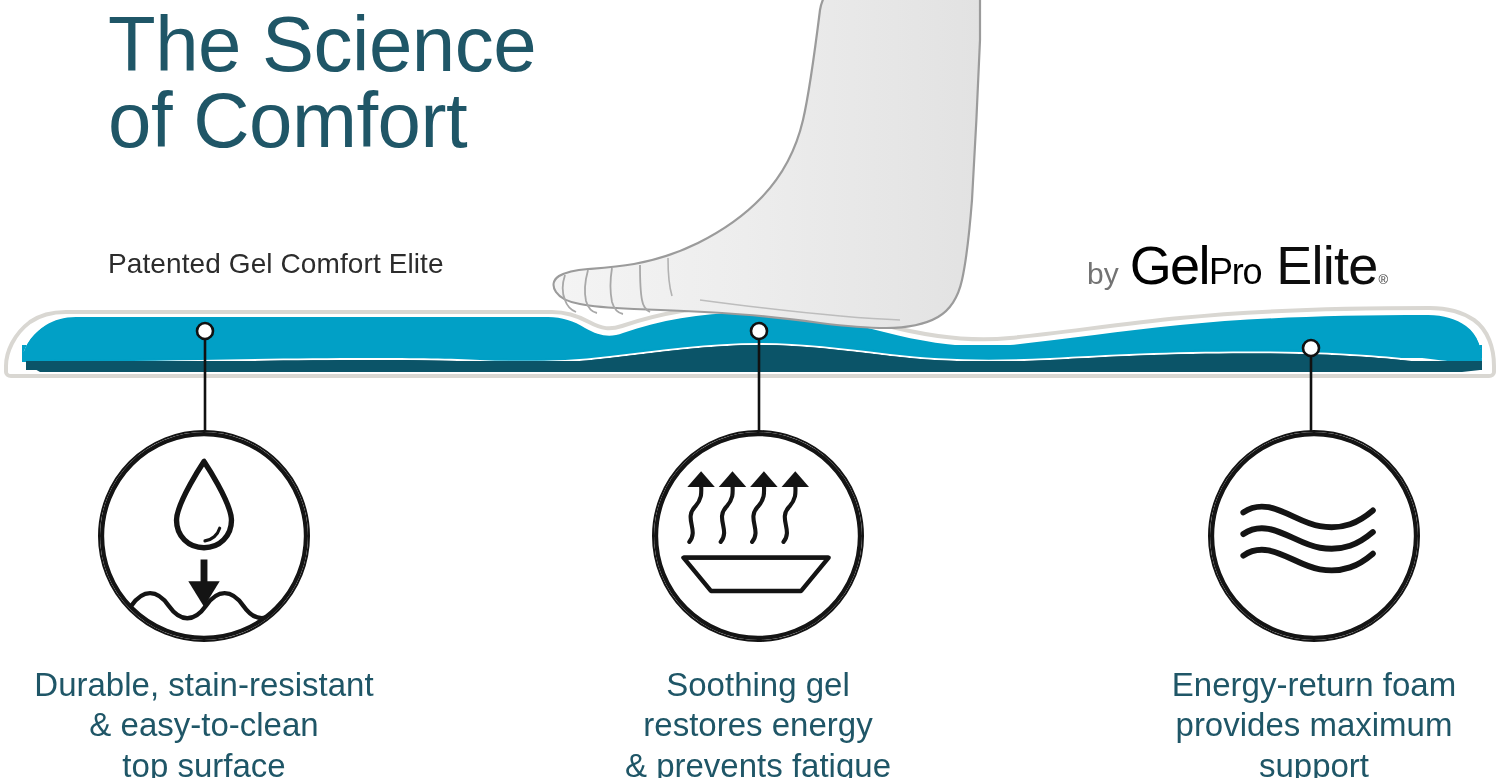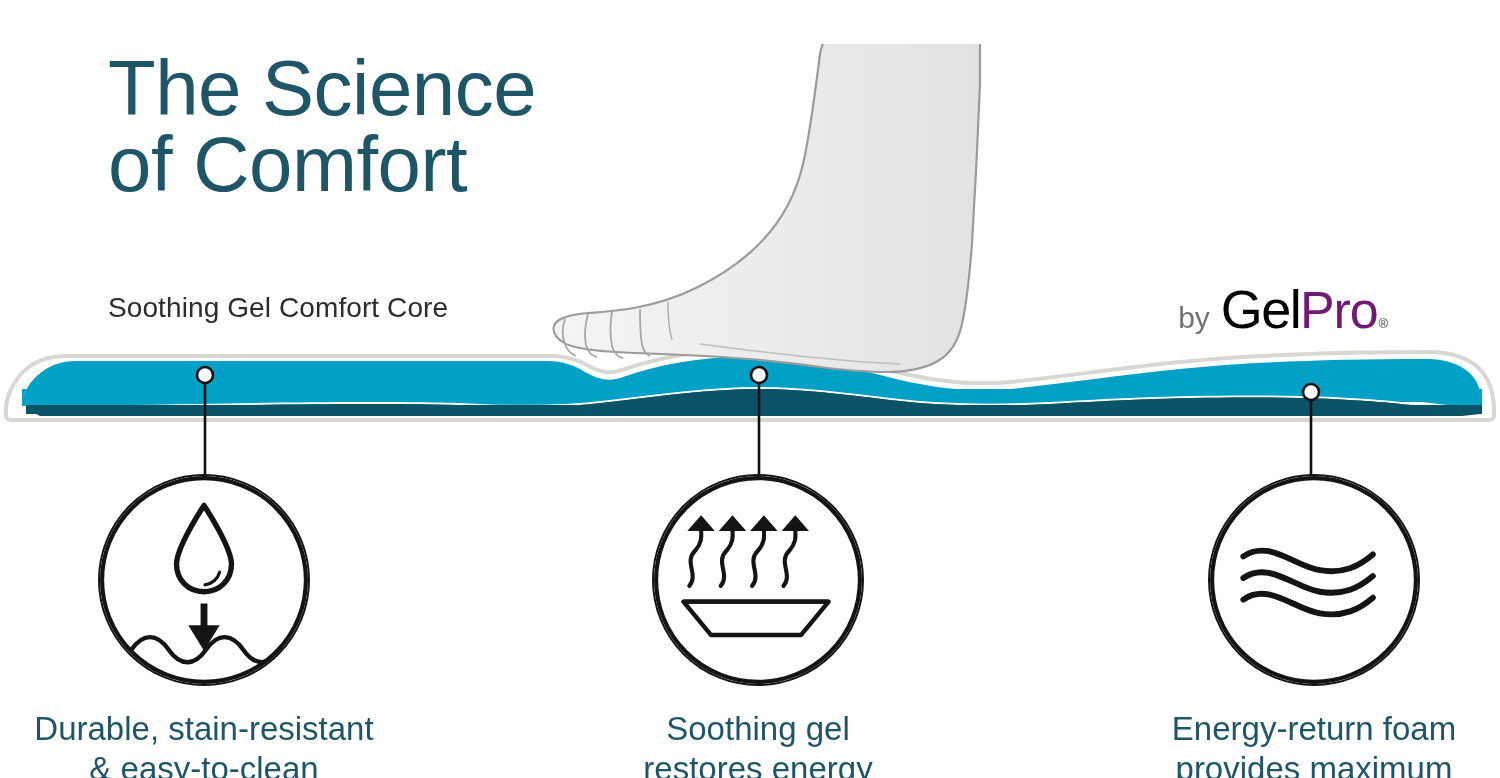--- a/index.html
+++ b/index.html
@@ -12,21 +12,20 @@
     height: 778px;
     overflow: hidden;
     font-family: "Liberation Sans", sans-serif;
     -webkit-font-smoothing: antialiased;
   }
   #infographic {
     position: relative;
     width: 1500px;
     height: 554px;
     background: #ffffff;
-    margin-top: 44px;
   }
 
   
   .headline {
     position: absolute;
     left: 108px;
     top: 6px;
     width: 620px;
     color: #1F5667;
     font-family: "Liberation Sans", sans-serif;
@@ -71,23 +70,23 @@
   .brand-gel {
     font-family: "Liberation Sans", sans-serif;
     font-weight: 400;
     font-size: 54px;
     letter-spacing: -1.6px;
     color: #000000;
   }
   .brand-pro {
     font-family: "Liberation Sans", sans-serif;
     font-weight: 400;
-    font-size: 52px;
+    font-size: 36px;
     letter-spacing: -1.2px;
-    color: #701a75;
+    color: #000000;
   }
   .brand-elite {
     font-family: "Liberation Sans", sans-serif;
     font-weight: 300;
     font-size: 54px;
     letter-spacing: -0.8px;
     margin-left: 15px;
     color: #0d0d0d;
   }
   .brand-reg {
@@ -142,26 +141,27 @@
   }
 </style>
 </head>
 <body>
 
 <div id="infographic">
 
   <div class="headline">The Science
 of Comfort</div>
 
-  <div class="core-label">Soothing Gel Comfort Core</div>
+  <div class="core-label">Patented Gel Comfort Elite</div>
 
   <div class="brand">
     <span class="brand-by">by</span>
     <span class="brand-gel">Gel</span>
     <span class="brand-pro">Pro</span>
+    <span class="brand-elite">Elite</span>
     <span class="brand-reg">®</span>
   </div>
 
   <svg id="illustration" viewBox="0 0 1500 778" xmlns="http://www.w3.org/2000/svg">
     <defs>
       <linearGradient id="legGrad" x1="0" y1="0" x2="1" y2="0">
         <stop offset="0%" stop-color="#F4F4F4"></stop>
         <stop offset="45%" stop-color="#EDEDED"></stop>
         <stop offset="100%" stop-color="#E2E2E2"></stop>
       </linearGradient>

